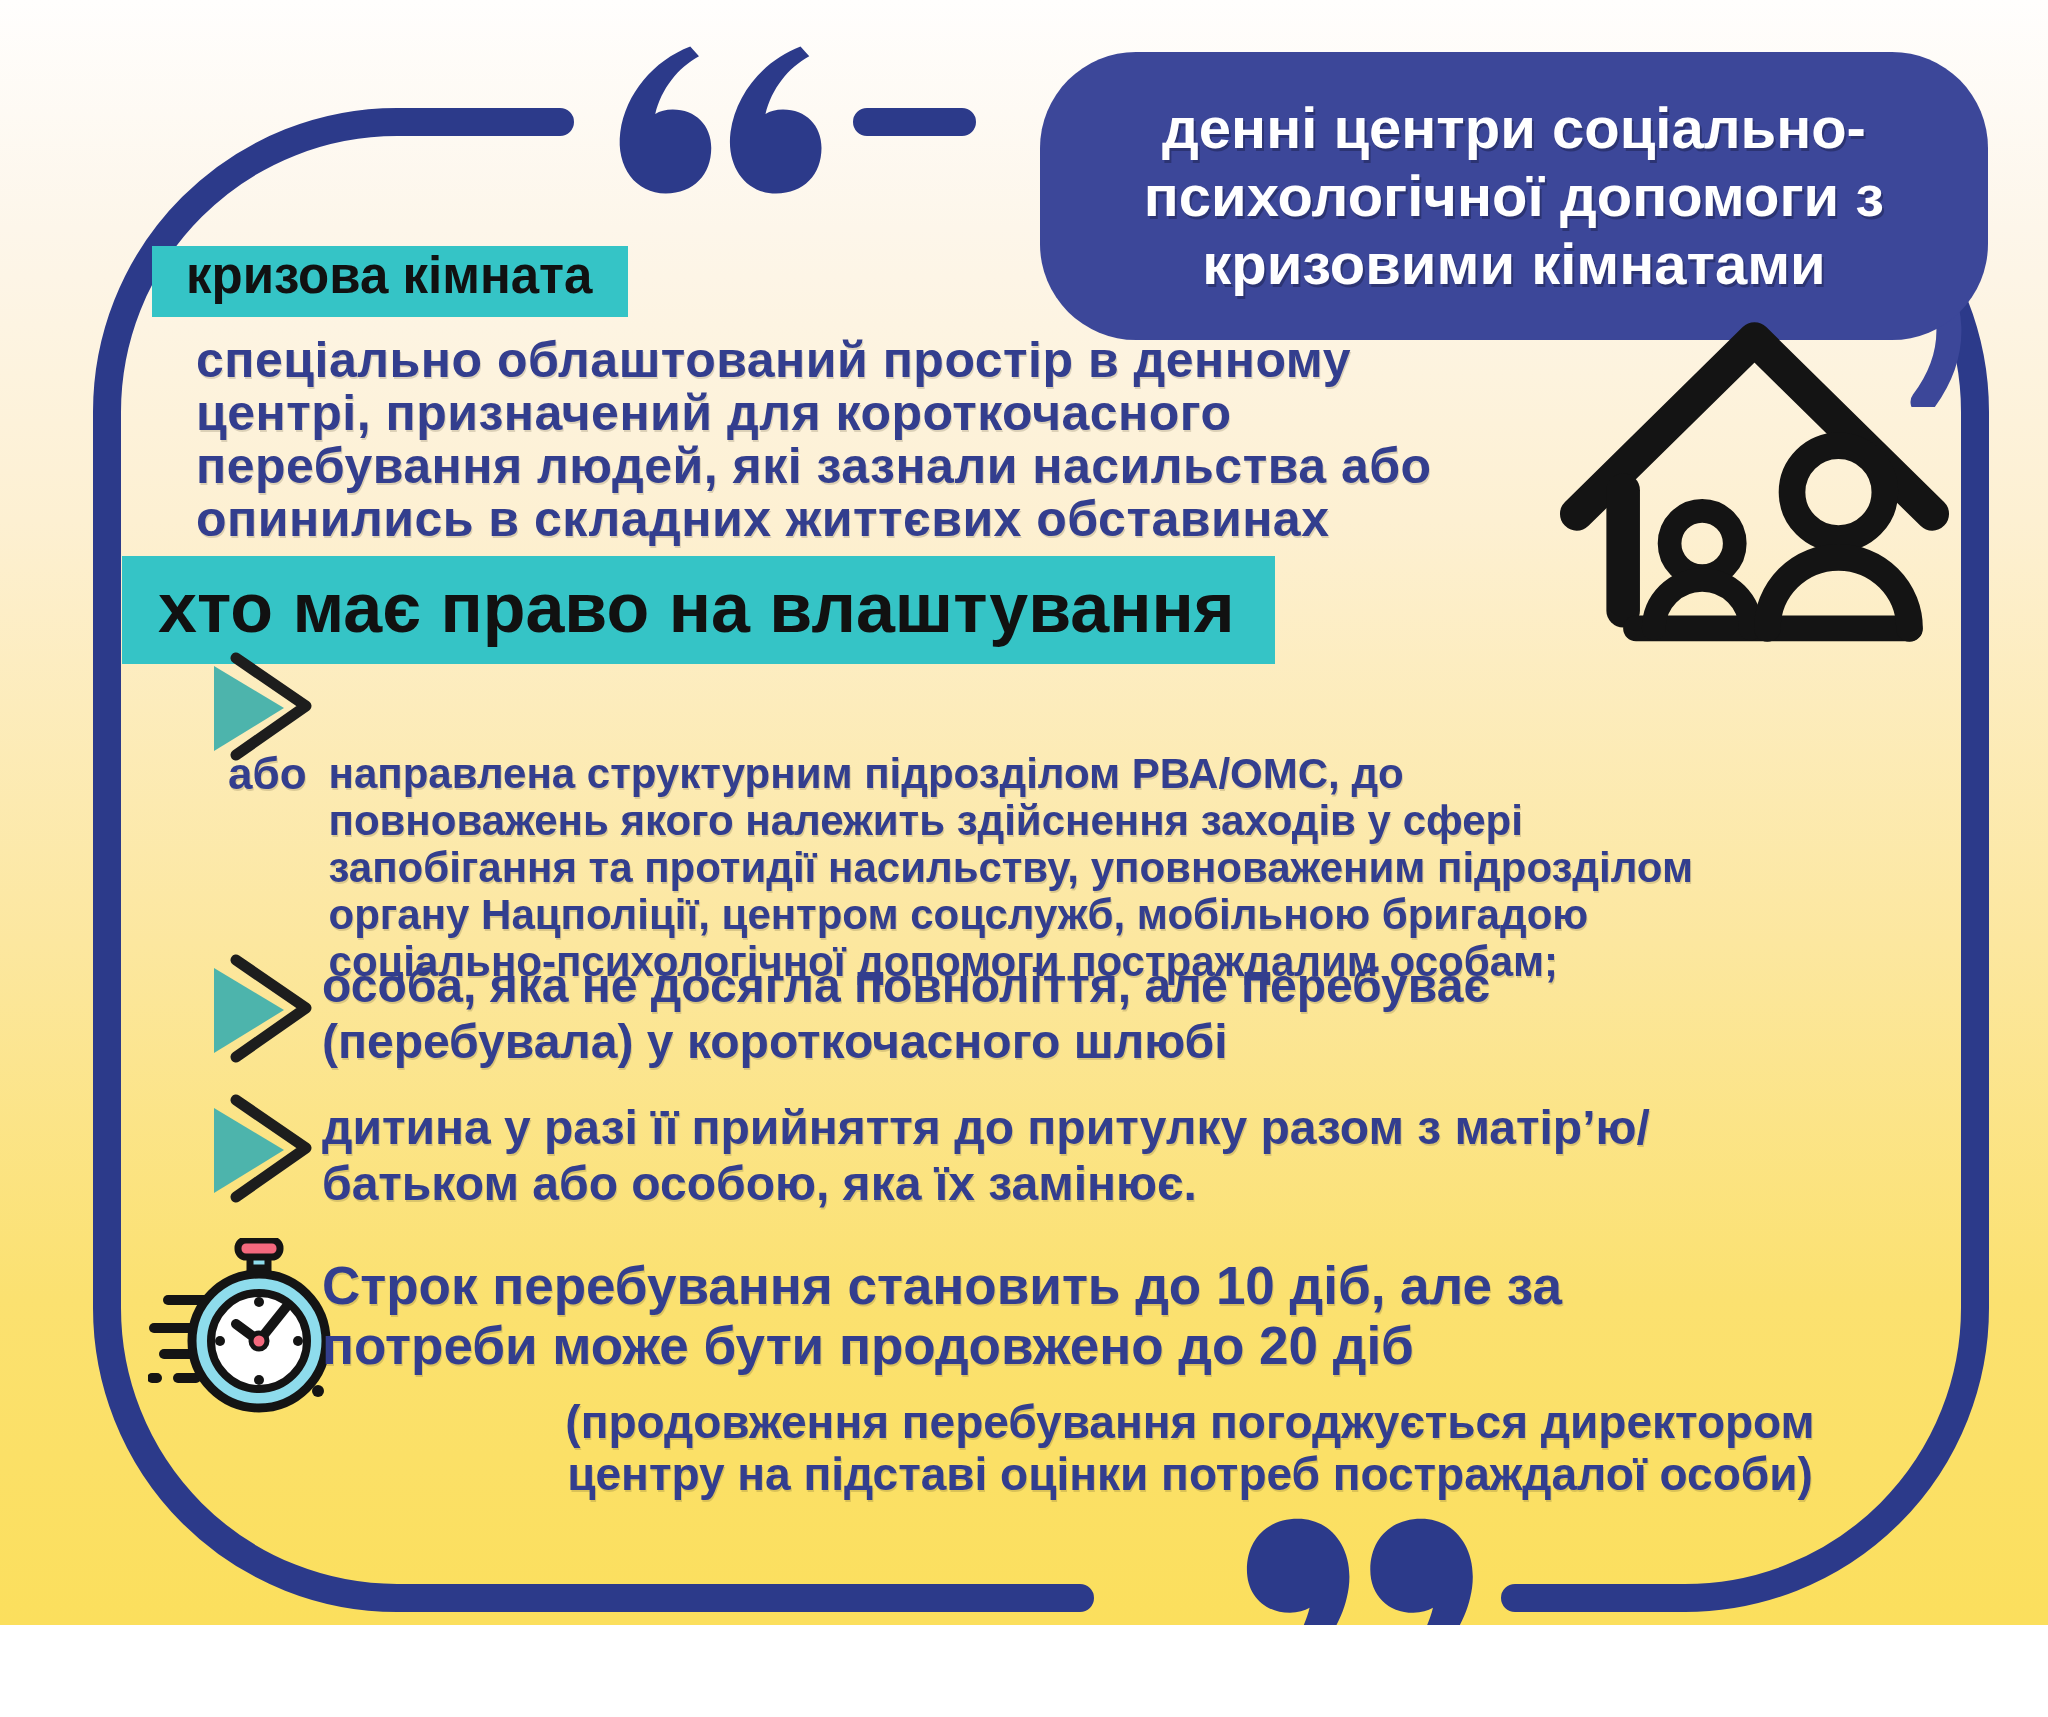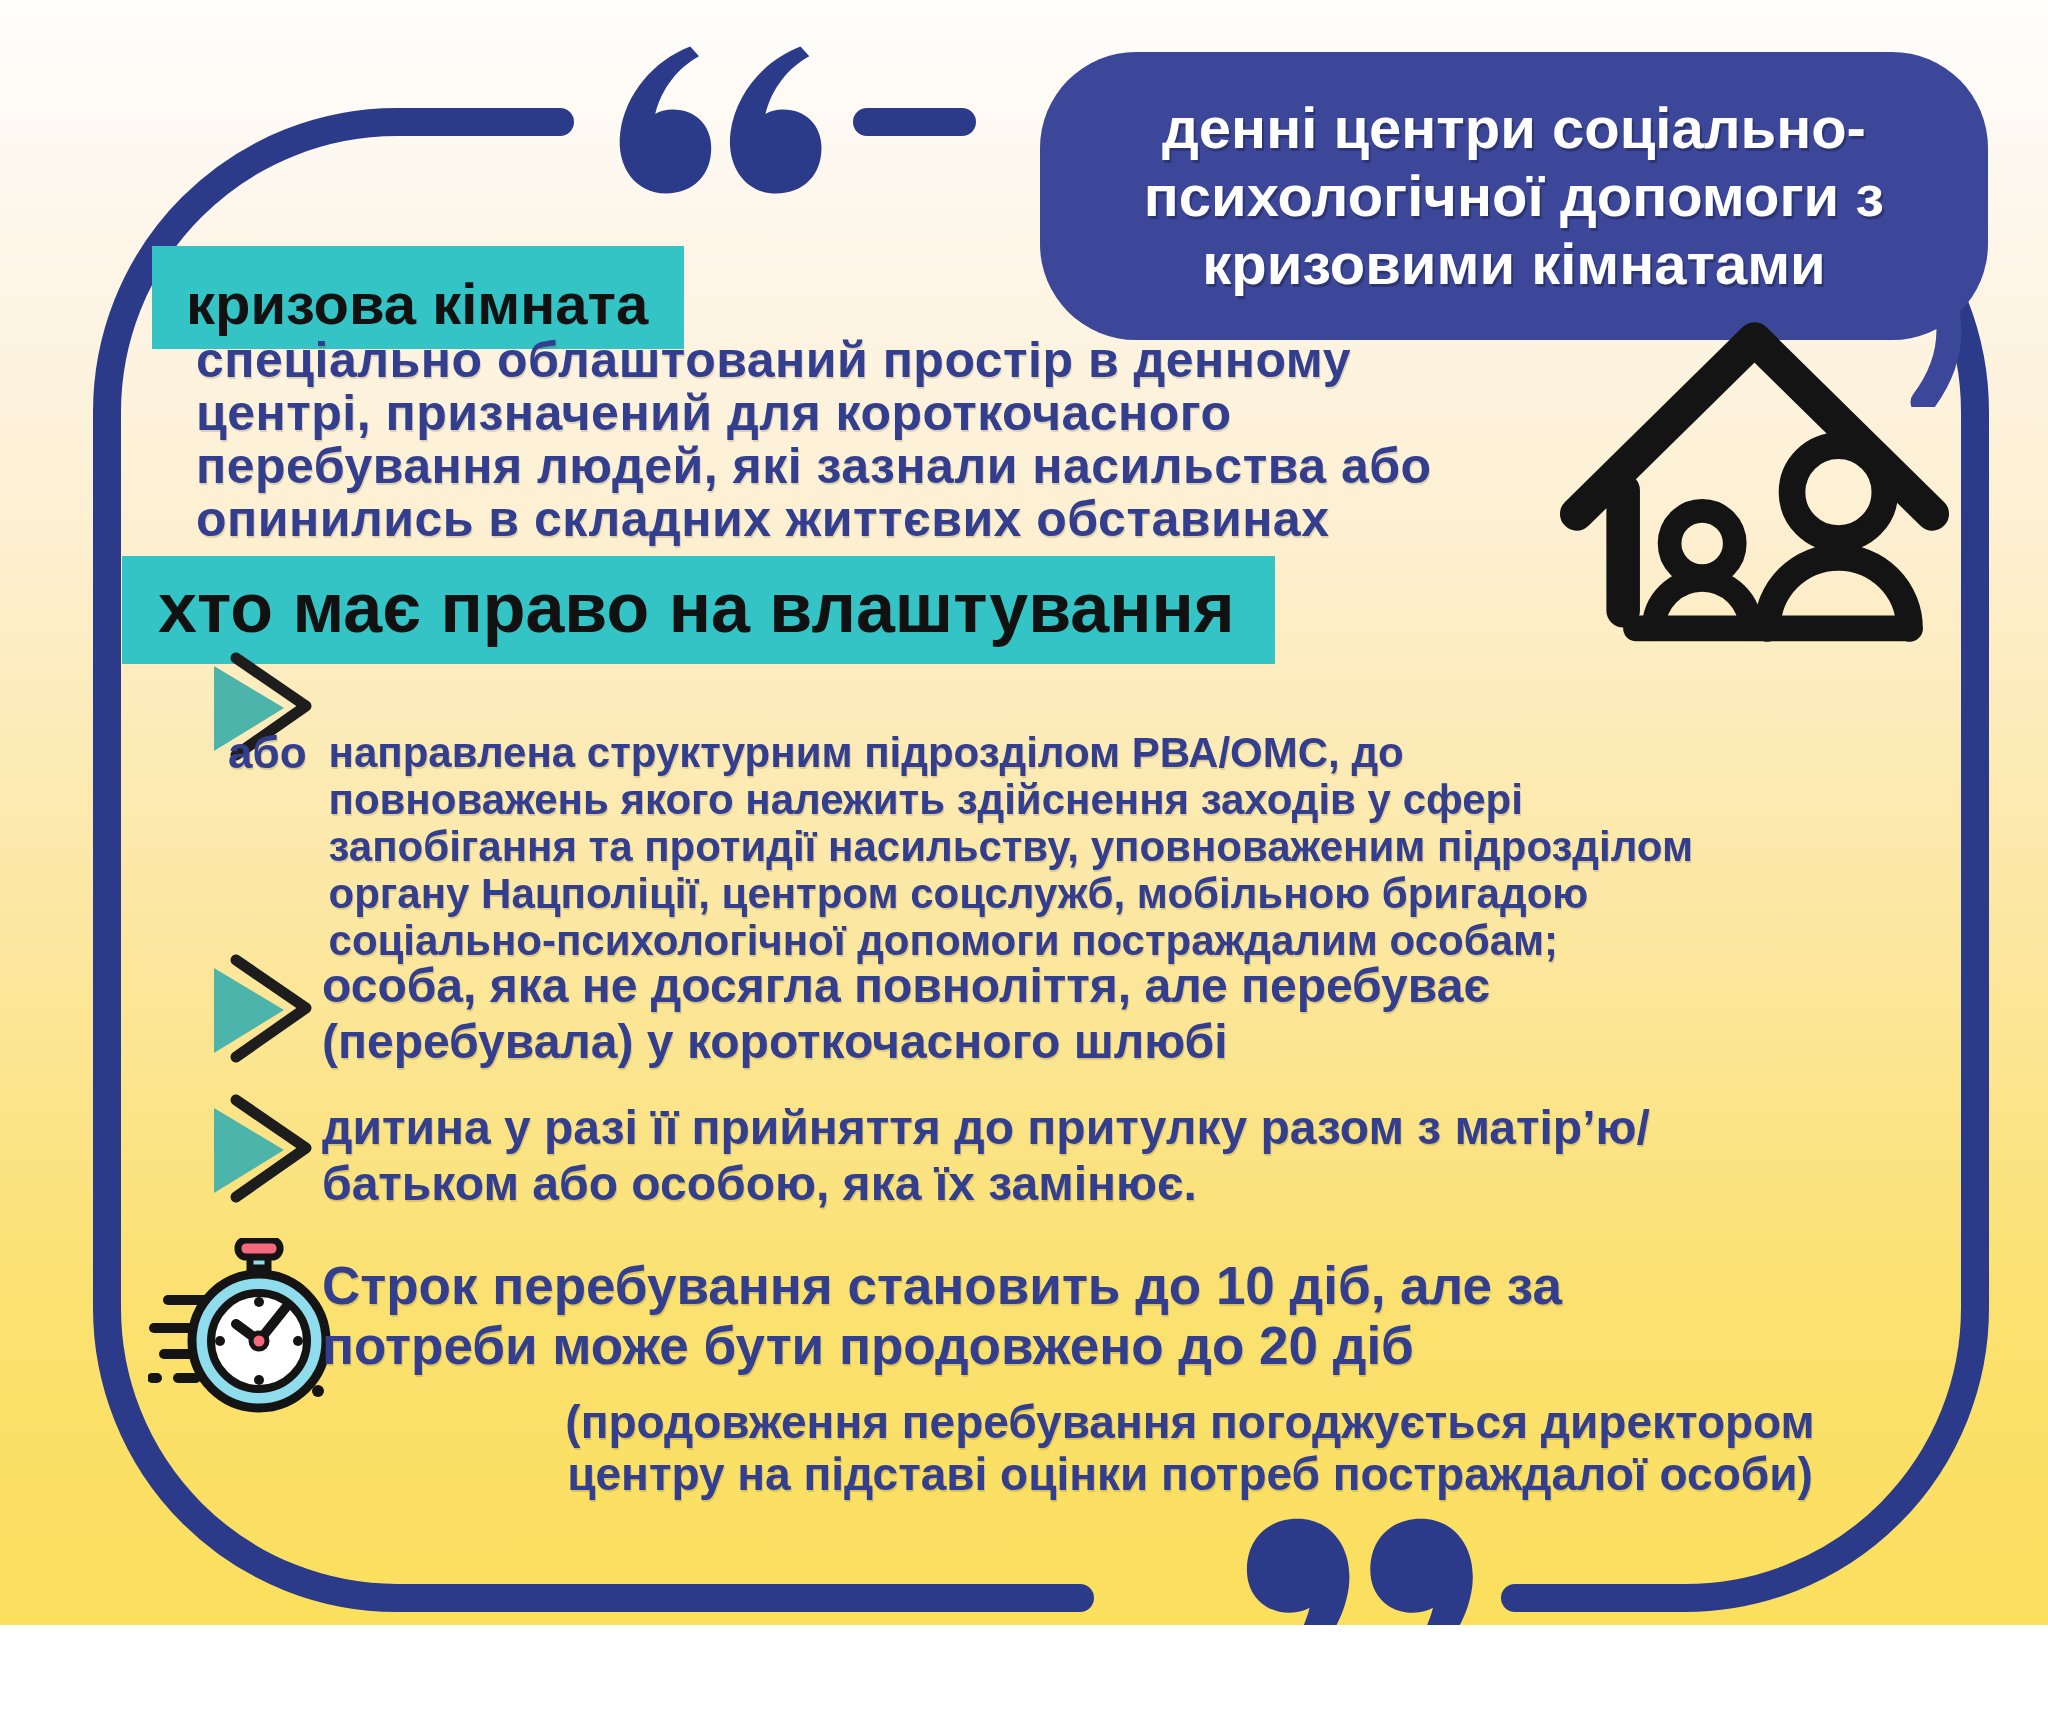--- a/index.html
+++ b/index.html
@@ -24,32 +24,32 @@
   }
   .bubble-text{
     color:#ffffff;font-size:58px;line-height:1.17;text-align:center;
     text-shadow:2px 3px 0 rgba(15,18,45,0.35);
   }
   .bubble-tail{left:1895px;top:262px;}
 
   .teal-heading{
     background:#35c4c6;color:#111111;display:inline-block;
   }
-  .h1{left:152px;top:246px;font-size:58px;padding:24px 36px 12px 34px;}
+  .h1{left:152px;top:246px;font-size:51px;padding:0 36px 12px 34px;}
   .h2{left:122px;top:556px;font-size:70px;padding:12px 40px 16px 36px;}
 
   .definition-body{left:196px;top:334px;width:1480px;font-size:50px;line-height:53px;letter-spacing:.5px;}
 
   .bullet-arrow{width:104px;height:112px;}
   .arrow1{left:212px;top:650px;}
   .arrow2{left:212px;top:952px;}
   .arrow3{left:212px;top:1092px;}
 
   .b1-main{left:325px;top:656px;font-size:50px;line-height:56px;}
-  .b1-or-row{left:228px;top:729px;display:flex;gap:22px;align-items:flex-start;}
+  .b1-or-row{left:228px;top:750px;display:flex;gap:22px;align-items:flex-start;}
   .b1-or{font-size:44px;line-height:47px;}
   .b1-cont{font-size:42px;line-height:47px;}
   .b2-text{left:322px;top:958px;font-size:48px;line-height:56px;}
   .b3-text{left:322px;top:1100px;font-size:48px;line-height:56px;}
 
   .house-icon{left:1552px;top:265px;}
   .stopwatch-icon{left:148px;top:1238px;}
 
   .duration-text{left:322px;top:1256px;font-size:53px;line-height:60px;}
   .duration-note{left:400px;top:1396px;width:1580px;text-align:center;font-size:46px;line-height:52px;}

